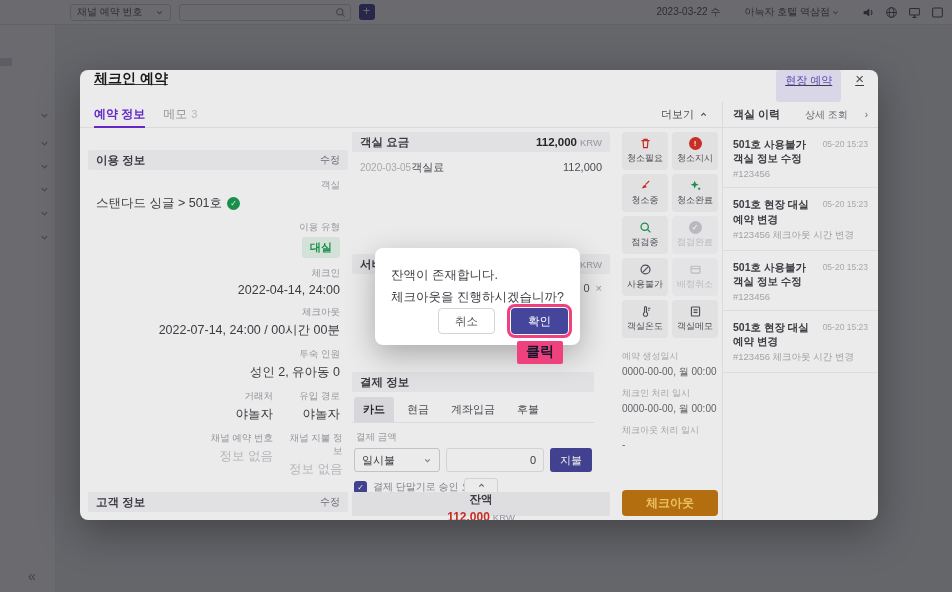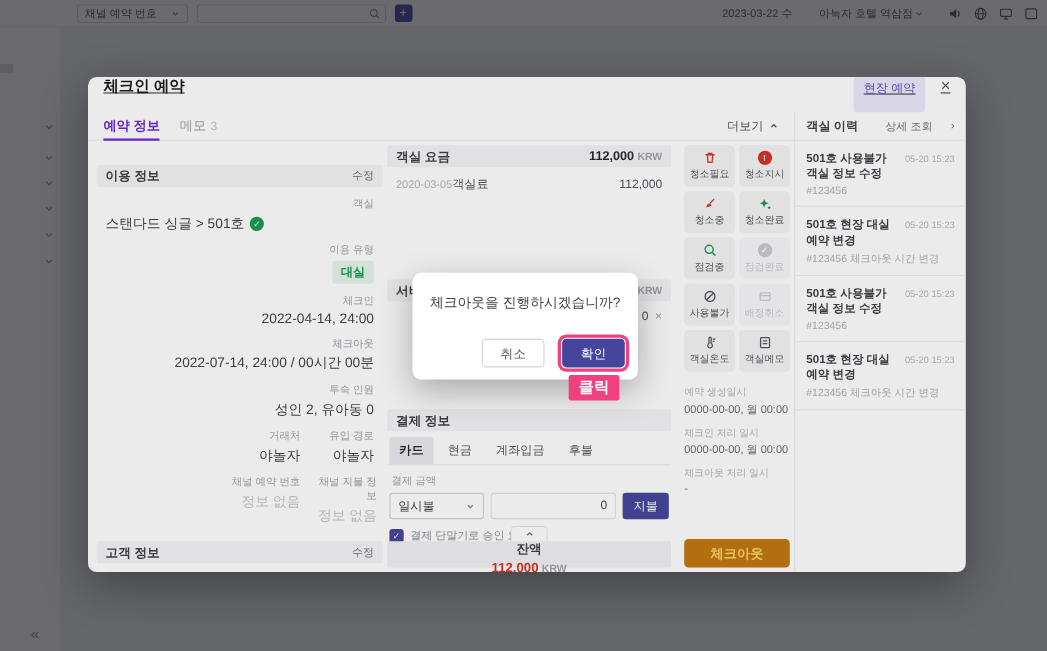--- a/index.html
+++ b/index.html
@@ -51,21 +51,21 @@
   .m-content { position:absolute; top:26px; bottom:0; left:0; right:0; }
   .col-left { position:absolute; left:8px; top:22px; width:260px; bottom:4px;text-align:right; }
   .col-mid { position:absolute; left:272px; top:4px; width:258px; bottom:4px; }
   .col-act { position:absolute; left:542px; top:4px; width:96px; bottom:4px; }
 
   .sec-head { height:20px; background:#f4f5f7; display:flex; justify-content:space-between;
     align-items:center; padding:0 8px; border-radius:2px; }
   .sec-title { font-size:11.5px; font-weight:bold; color:#3f3f46; }
   .sec-edit { font-size:10px; color:#71717a; }
   .sec-right { font-size:11.5px; font-weight:bold; color:#27272a; }
-  .cur { font-size:9.5px; color:#a1a1aa; font-weight:bold; margin-left:3px; }
+  .cur { font-size:9.5px; color:#a1a1aa; font-weight:normal; margin-left:3px; }
 
   .fld { margin:9px 8px 0; }
   .fl { font-size:9.5px; color:#a1a1aa; margin-bottom:3px; }
   .fv { font-size:12.5px; color:#3f3f46; white-space:nowrap; }
   .fv.muted { color:#c6c6cc; }
   .two { display:flex; }
   .two .fld:first-child { width:177px; flex:none; }
   .two .fld:last-child { flex:1; }
   .room-line { display:flex; align-items:center; gap:5px; }
   .check-badge { width:13px; height:13px; border-radius:50%; background:#1a9a50; color:#fff;
@@ -73,21 +73,21 @@
   .badge-green { display:inline-block; font-size:11px; font-weight:bold; color:#1a9a50;
     background:#e6f5ec; padding:3px 8px; border-radius:3px; }
   .cust-sec { margin-top:14px; }
 
   .charge-row { display:flex; gap:0; padding:8px 8px 0; font-size:11px; align-items:baseline; }
   .c-date { color:#b6b6bc; font-size:10px; }
   .c-name { color:#52525b; flex:1; }
   .c-amt { color:#52525b; }
   .c-x { color:#a1a1aa; margin-left:6px; font-size:11px; }
   .block-service { position:absolute; top:122px; left:0; right:0; }
-  .block-pay { position:absolute; top:240px; left:0; right:0; }
+  .block-pay { position:absolute; top:240px; left:0; right:16px; }
   .pay-tabs { display:flex; gap:4px; margin-top:5px; border-bottom:1px solid #ededf0; padding:0 2px; }
   .ptab { font-size:11px; color:#52525b; padding:5px 9px; }
   .ptab.active { font-weight:bold; color:#27272a; background:#e9e9ee; border-radius:3px 3px 0 0; }
   .pay-amount-label { font-size:9.5px; color:#a1a1aa; margin:8px 4px 4px; }
   .pay-controls { display:flex; gap:6px; margin:0 2px; align-items:center; }
   .sel { width:86px; height:24px; border:1px solid #d4d4d8; border-radius:3px; display:flex;
     align-items:center; justify-content:space-between; padding:0 7px; font-size:11px; color:#3f3f46; background:#fff; }
   .amt-in { flex:1; height:24px; border:1px solid #e4e4e7; border-radius:3px; display:flex;
     align-items:center; justify-content:flex-end; padding:0 7px; font-size:11px; color:#3f3f46; background:#fff; }
   .pay-btn { width:42px; height:24px; background:#45459B; color:#fff; font-size:11px; border:none;
@@ -137,21 +137,21 @@
   
   .dialog { position:absolute; left:375px; top:248px; width:205px; height:97px; background:#fff;
     border-radius:8px; z-index:30; box-shadow:0 10px 30px rgba(0,0,0,.28); padding:17px 16px 12px; }
   .d-text { font-size:12.5px; color:#3f3f46; line-height:1.75; }
   .d-btns { position:absolute; right:12px; bottom:11px; display:flex; gap:16px; }
   .d-cancel { width:57px; height:26px; border:1px solid #d4d4d8; border-radius:4px; background:#fff;
     color:#52525b; font-size:11.5px; display:flex; align-items:center; justify-content:center; }
   .d-confirm { width:57px; height:26px; background:#45459B; border:none; border-radius:4px; color:#fff;
     font-size:11.5px; display:flex; align-items:center; justify-content:center;
     box-shadow:0 0 0 1px #fff, 0 0 0 4px #F0417F; }
-  .click-badge { position:absolute; left:517px; top:341px; background:#F0417F; color:#ffffff;
+  .click-badge { position:absolute; left:517px; top:341px; background:#F0417F; color:#0f172a;
     font-weight:bold; font-size:14px; padding:2px 9px 3px; border-radius:2px; z-index:30; }
 </style>
 </head>
 <body>
 
 <div class="topbar">
   <div class="tb-select">
     <span>채널 예약 번호</span>
     <span class="ic">
       <svg width="9" height="9" viewBox="0 0 16 16" fill="none" stroke="#8a8a91" stroke-width="2">
@@ -544,20 +544,21 @@
         <div class="h-sub">#123456 체크아웃 시간 변경</div>
       </div>
     </div>
   </div>
 </div>
 
 <div class="overlay2"></div>
 
 <div class="dialog">
   <div class="d-text">
+    <div>잔액이 존재합니다.</div>
     <div>체크아웃을 진행하시겠습니까?</div>
   </div>
   <div class="d-btns">
     <button class="d-cancel">취소</button>
     <button class="d-confirm">확인</button>
   </div>
 </div>
 <div class="click-badge">클릭</div>
 
 </body></html>

